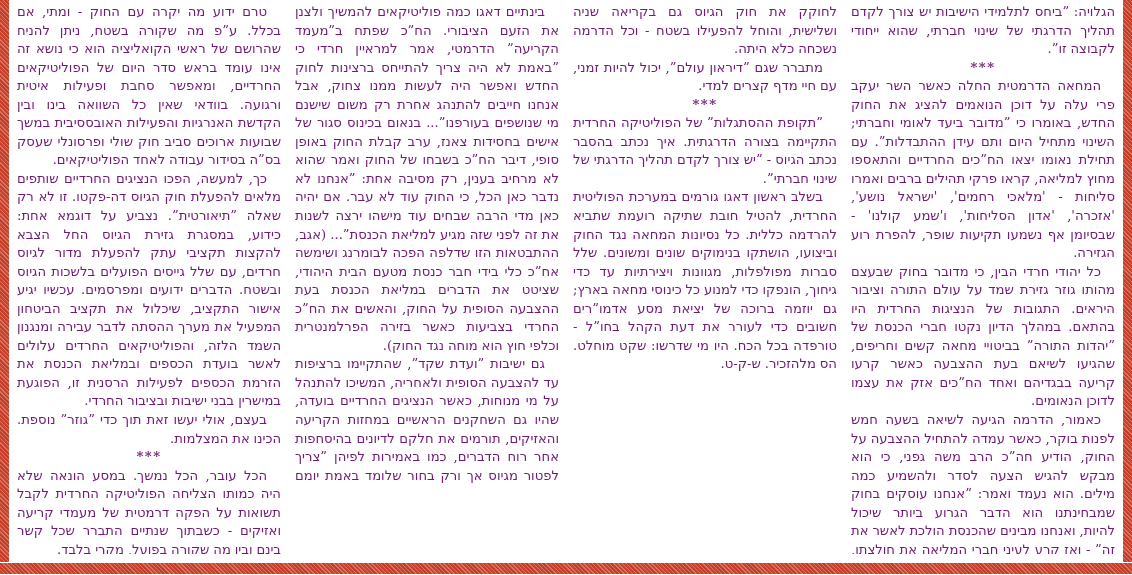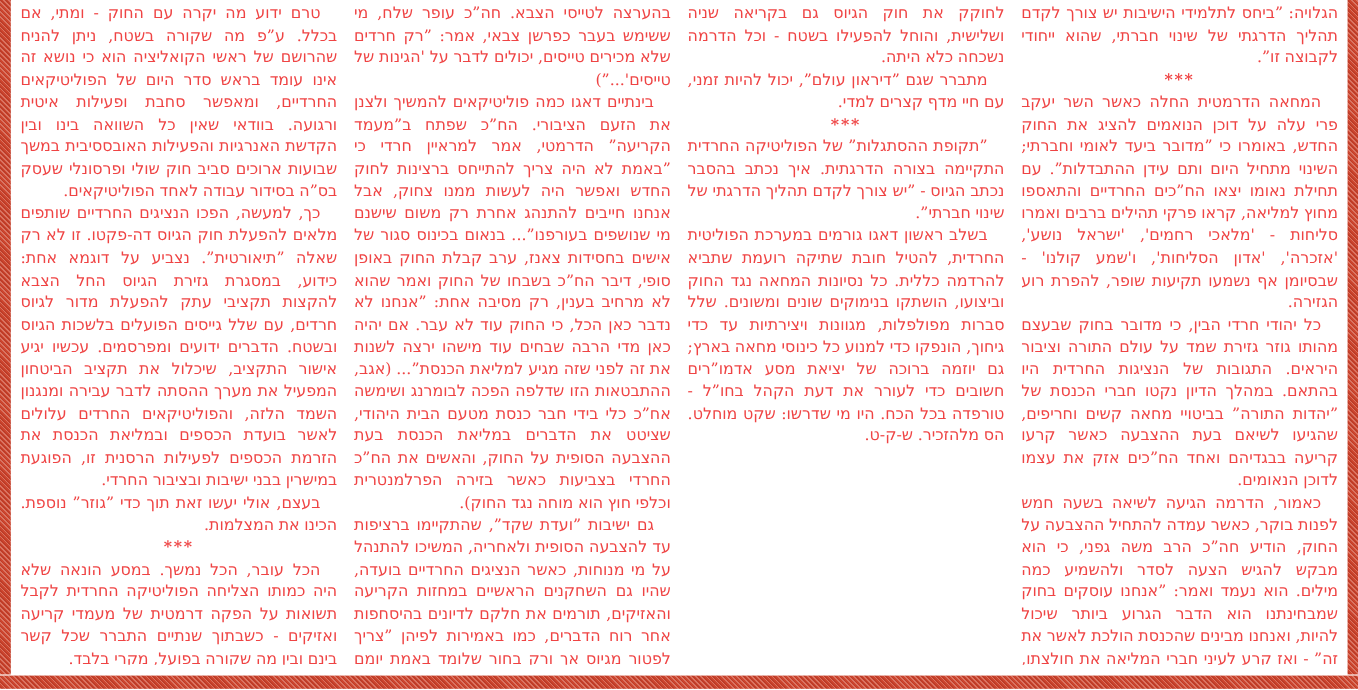--- a/index.html
+++ b/index.html
@@ -17,21 +17,21 @@
   .border-left  { left:0; }
   .border-right { right:0; }
   .border-bottom { position:absolute; left:0; right:0; bottom:1px; height:11px; }
   .text-area {
     position:absolute; top:3px; right:17px; left:17px; bottom:21px;
     display:flex; flex-direction:row; gap:14px;
     direction:rtl; unicode-bidi:embed;
   }
   .column {
     flex:1 1 0; overflow:hidden;
-    color:#ef4444;
+    color:#701a75;
     font-size:13.2px; line-height:18.55px;
     text-align:justify;
     word-spacing:-0.3px;
   }
   .column p { margin:0; padding:0; }
   p.ind { text-indent:14px; }
   p.runover { text-align-last:justify; }
   .sep {
     text-align:center; letter-spacing:1.5px;
     line-height:18.55px; font-weight:bold;
@@ -54,21 +54,20 @@
         <p class="ind runover">כאמור, הדרמה הגיעה לשיאה בשעה חמש לפנות בוקר, כאשר עמדה להתחיל ההצבעה על החוק, הודיע חה”כ הרב משה גפני, כי הוא מבקש להגיש הצעה לסדר ולהשמיע כמה מילים. הוא נעמד ואמר: ”אנחנו עוסקים בחוק שמבחינתנו הוא הדבר הגרוע ביותר שיכול להיות, ואנחנו מבינים שהכנסת הולכת לאשר את זה” - ואז קרע לעיני חברי המליאה את חולצתו, שאליו מצטרפים יתר חברי הכנסת של יהדות התורה,</p>
       </div>
     <div class="column">
         <p>לחוקק את חוק הגיוס גם בקריאה שניה ושלישית, והוחל להפעילו בשטח - וכל הדרמה נשכחה כלא היתה.</p>
         <p class="ind">מתברר שגם ”דיראון עולם”, יכול להיות זמני, עם חיי מדף קצרים למדי.</p>
         <div class="sep">***</div>
         <p class="ind">”תקופת ההסתגלות” של הפוליטיקה החרדית התקיימה בצורה הדרגתית. איך נכתב בהסבר נכתב הגיוס - ”יש צורך לקדם תהליך הדרגתי של שינוי חברתי”.</p>
         <p class="ind">בשלב ראשון דאגו גורמים במערכת הפוליטית החרדית, להטיל חובת שתיקה רועמת שתביא להרדמה כללית. כל נסיונות המחאה נגד החוק וביצועו, הושתקו בנימוקים שונים ומשונים. שלל סברות מפולפלות, מגוונות ויצירתיות עד כדי גיחוך, הונפקו כדי למנוע כל כינוסי מחאה בארץ; גם יוזמה ברוכה של יציאת מסע אדמו”רים חשובים כדי לעורר את דעת הקהל בחו”ל - טורפדה בכל הכח. היו מי שדרשו: שקט מוחלט. הס מלהזכיר. ש-ק-ט.</p>
       </div>
     <div class="column">
-        <p>בהערצה לטייסי הצבא. חה”כ עופר שלח, מי ששימש בעבר כפרשן צבאי, אמר: ”רק חרדים שלא מכירים טייסים, יכולים לדבר על 'הגינות של טייסים'...”)</p>
         <p class="ind">בינתיים דאגו כמה פוליטיקאים להמשיך ולצנן את הזעם הציבורי. הח”כ שפתח ב”מעמד הקריעה” הדרמטי, אמר למראיין חרדי כי ”באמת לא היה צריך להתייחס ברצינות לחוק החדש ואפשר היה לעשות ממנו צחוק, אבל אנחנו חייבים להתנהג אחרת רק משום שישנם מי שנושפים בעורפנו”... בנאום בכינוס סגור של אישים בחסידות צאנז, ערב קבלת החוק באופן סופי, דיבר הח”כ בשבחו של החוק ואמר שהוא לא מרחיב בענין, רק מסיבה אחת: ”אנחנו לא נדבר כאן הכל, כי החוק עוד לא עבר. אם יהיה כאן מדי הרבה שבחים עוד מישהו ירצה לשנות את זה לפני שזה מגיע למליאת הכנסת”... (אגב, ההתבטאות הזו שדלפה הפכה לבומרנג ושימשה אח”כ כלי בידי חבר כנסת מטעם הבית היהודי, שציטט את הדברים במליאת הכנסת בעת ההצבעה הסופית על החוק, והאשים את הח”כ החרדי בצביעות כאשר בזירה הפרלמנטרית וכלפי חוץ הוא מוחה נגד החוק).</p>
         <p class="ind runover">גם ישיבות ”ועדת שקד”, שהתקיימו ברציפות עד להצבעה הסופית ולאחריה, המשיכו להתנהל על מי מנוחות, כאשר הנציגים החרדיים בועדה, שהיו גם השחקנים הראשיים במחזות הקריעה והאזיקים, תורמים את חלקם לדיונים בהיסחפות אחר רוח הדברים, כמו באמירות לפיהן ”צריך לפטור מגיוס אך ורק בחור שלומד באמת יומם</p>
       </div>
     <div class="column">
         <p class="ind">טרם ידוע מה יקרה עם החוק - ומתי, אם בכלל. ע”פ מה שקורה בשטח, ניתן להניח שהרושם של ראשי הקואליציה הוא כי נושא זה אינו עומד בראש סדר היום של הפוליטיקאים החרדיים, ומאפשר סחבת ופעילות איטית ורגועה. בוודאי שאין כל השוואה בינו ובין הקדשת האנרגיות והפעילות האובססיבית במשך שבועות ארוכים סביב חוק שולי ופרסונלי שעסק בס”ה בסידור עבודה לאחד הפוליטיקאים.</p>
         <p class="ind">כך, למעשה, הפכו הנציגים החרדיים שותפים מלאים להפעלת חוק הגיוס דה-פקטו. זו לא רק שאלה ”תיאורטית”. נצביע על דוגמא אחת: כידוע, במסגרת גזירת הגיוס החל הצבא להקצות תקציבי עתק להפעלת מדור לגיוס חרדים, עם שלל גייסים הפועלים בלשכות הגיוס ובשטח. הדברים ידועים ומפרסמים. עכשיו יגיע אישור התקציב, שיכלול את תקציב הביטחון המפעיל את מערך ההסתה לדבר עבירה ומנגנון השמד הלזה, והפוליטיקאים החרדים עלולים לאשר בועדת הכספים ובמליאת הכנסת את הזרמת הכספים לפעילות הרסנית זו, הפוגעת במישרין בבני ישיבות ובציבור החרדי.</p>
         <p class="ind">בעצם, אולי יעשו זאת תוך כדי ”גוזר” נוספת. הכינו את המצלמות.</p>
         <div class="sep">***</div>
         <p class="ind">הכל עובר, הכל נמשך. במסע הונאה שלא היה כמותו הצליחה הפוליטיקה החרדית לקבל תשואות על הפקה דרמטית של מעמדי קריעה ואזיקים - כשבתוך שנתיים התברר שכל קשר בינם ובין מה שקורה בפועל, מקרי בלבד.</p>
       </div>

